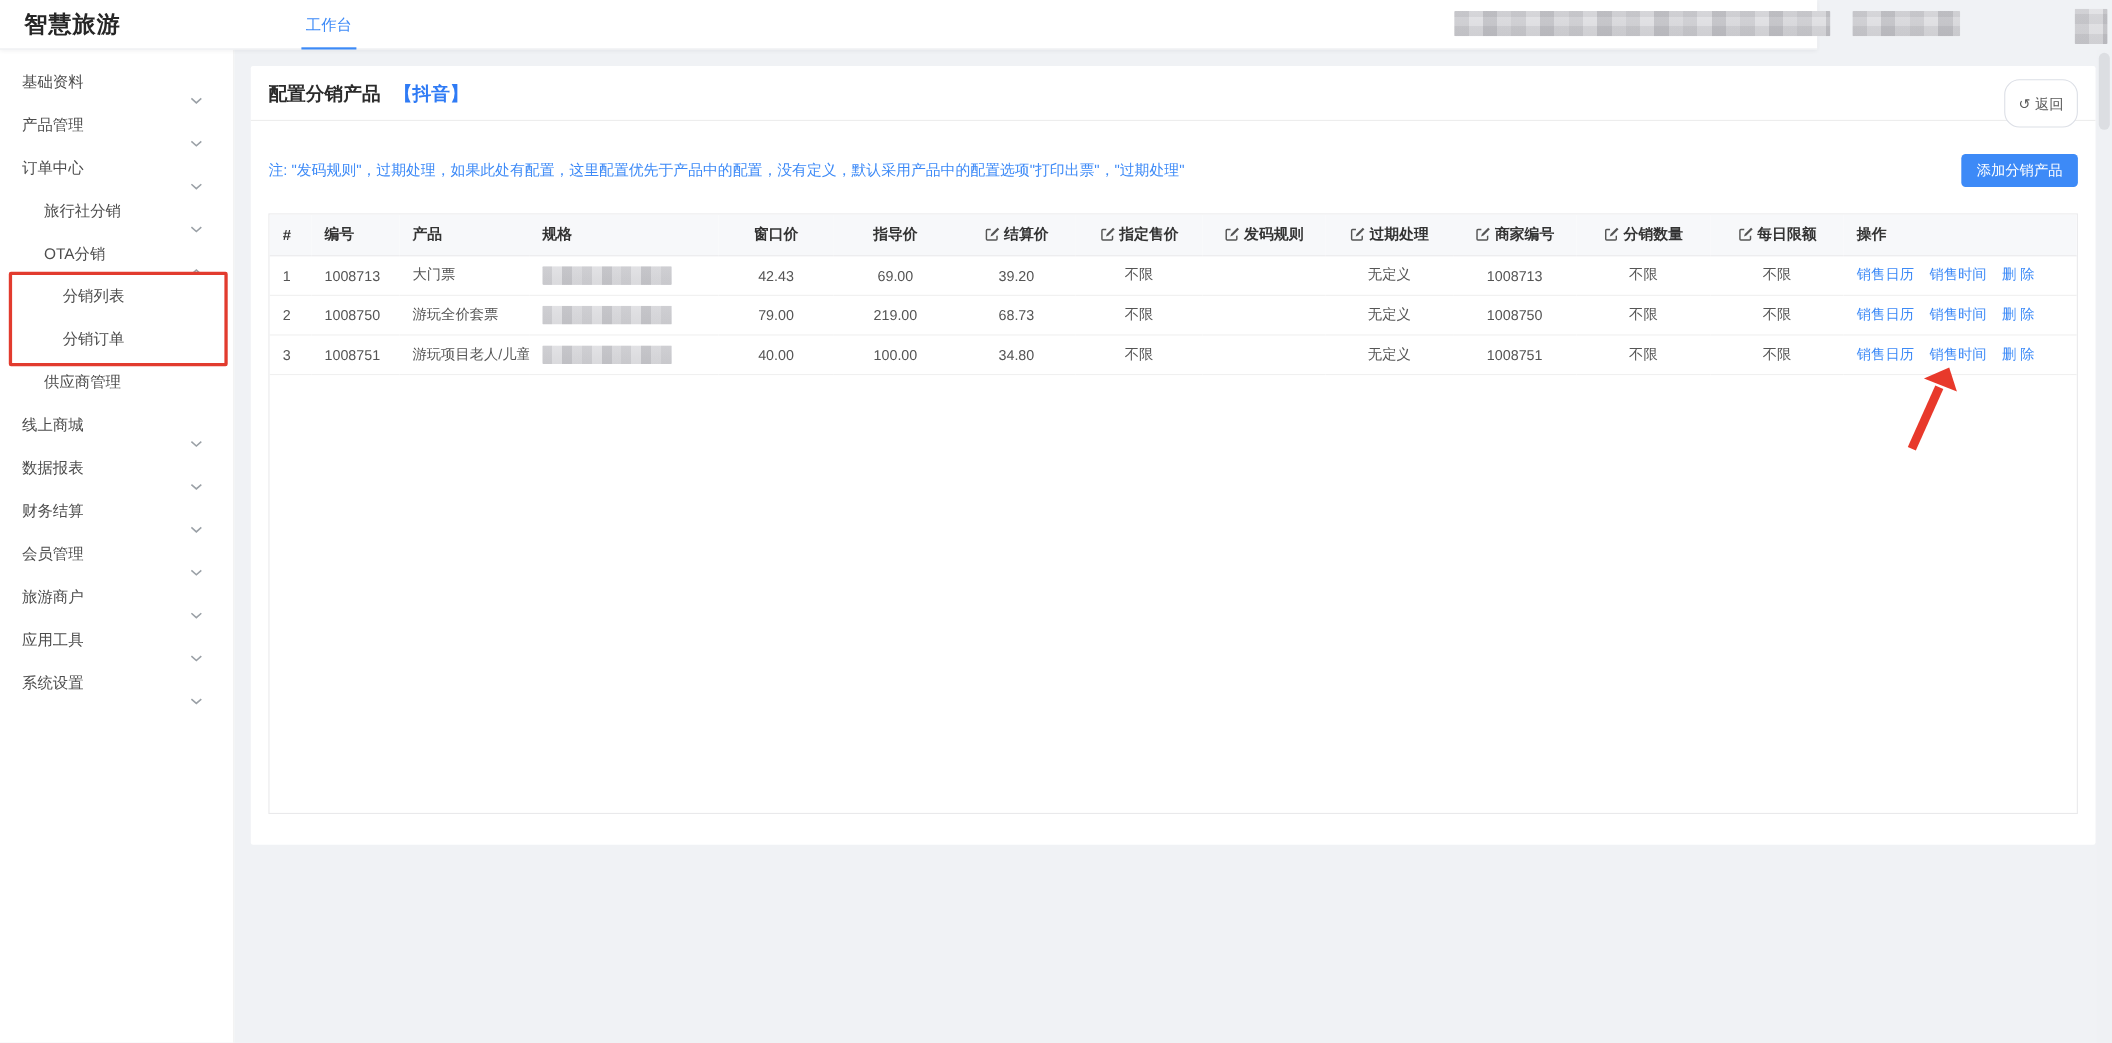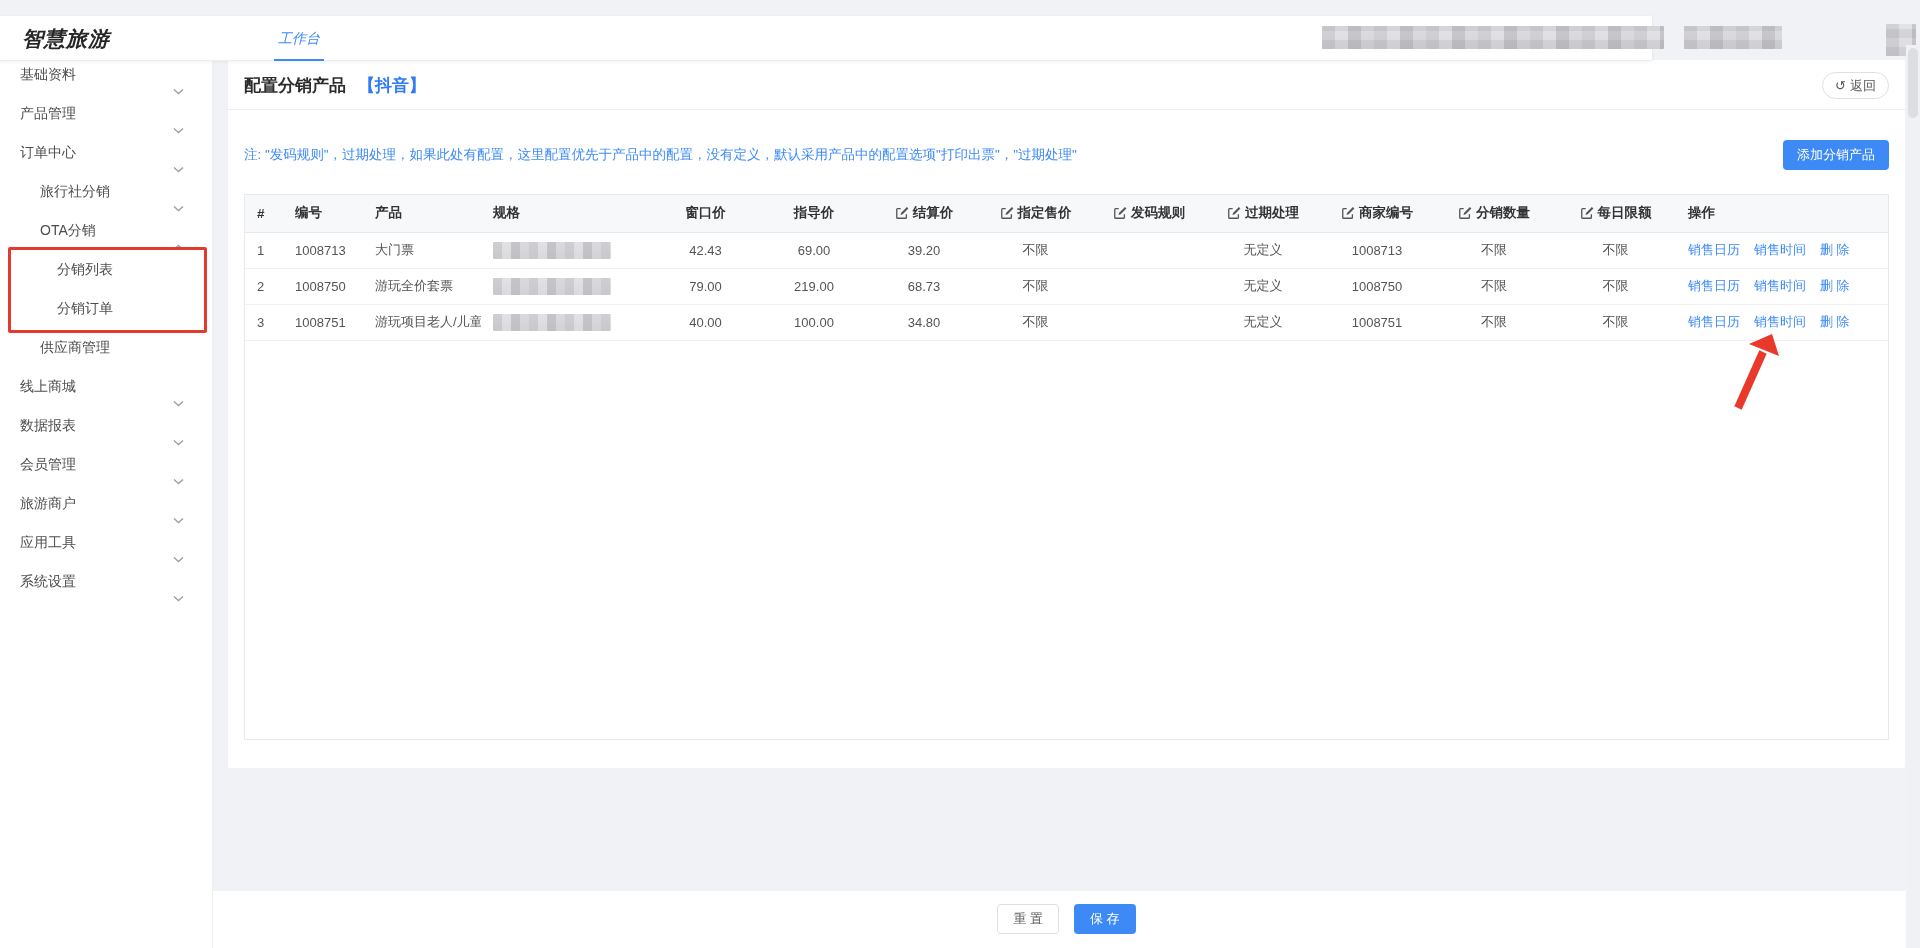--- a/index.html
+++ b/index.html
@@ -1,21 +1,21 @@
 <!DOCTYPE html>
 <html><head>
 <meta charset="utf-8">
 <style>
   * { margin:0; padding:0; box-sizing:border-box; }
   html,body { width:1920px; height:948px; font-family:"Liberation Sans","DejaVu Sans",sans-serif; background:#f0f2f5; overflow:hidden; }
   #stage { position:relative; width:1920px; height:948px; }
 
   
-  .navbar { position:absolute; left:0; top:16px; width:1652px; height:45px; background:#fff;
-            border-bottom:1px solid #ebedf0; box-shadow:0 1px 4px rgba(0,21,41,.06); z-index:5;font-style:italic; }
+  .navbar { position:absolute; left:0; top:0; width:1652px; height:45px; background:#fff;
+            border-bottom:1px solid #ebedf0; box-shadow:0 1px 4px rgba(0,21,41,.06); z-index:5; }
   .logo { position:absolute; left:22px; top:0; line-height:45px; font-size:21px; font-weight:bold; color:#262626; letter-spacing:1px; }
   .nav-tab { position:absolute; left:270px; top:0; height:45px; line-height:45px; padding:0 8px; font-size:14px; color:#3d8af7; cursor:pointer; }
   .nav-tab .underline { position:absolute; left:4px; right:4px; bottom:0; height:2px; background:#3d8af7; }
   .pixel-blur { position:absolute; border-radius:1px;
     background-image:
       repeating-linear-gradient(90deg, rgba(60,60,70,.10) 0 13px, rgba(60,60,70,0) 13px 26px, rgba(60,60,70,.16) 26px 39px, rgba(60,60,70,.04) 39px 52px),
       repeating-linear-gradient(0deg, rgba(60,60,70,.08) 0 9px, rgba(60,60,70,0) 9px 18px),
       linear-gradient(#e3e3e6,#dcdcdf); }
 
   
@@ -28,21 +28,21 @@
   .lvl2 { padding-left:57px; }
   .red-box { position:absolute; left:8px; top:202px; width:199px; height:86px;
              border:3px solid #e23b2e; border-radius:2px; pointer-events:none; z-index:6; }
 
   
   .main-bg { position:absolute; left:213px; top:45px; width:1707px; height:903px; background:#f0f2f5; }
   .card { position:absolute; left:228px; top:60px; width:1677px; height:708px; background:#fff; border-radius:2px; }
   .card-header { position:relative; height:50px; border-bottom:1px solid #ededed; }
   .page-title { position:absolute; left:16px; top:14px; font-size:17px; font-weight:bold; color:#2b2b2b; }
   .page-title .tag { color:#2f7bf5; margin-left:12px; }
-  .back-btn { position:absolute; right:16px; top:12px; height:27px; line-height:25px; padding:0 12px;
+  .back-btn { position:absolute; right:16px; top:12px; height:44px; line-height:25px; padding:0 12px;
               border:1px solid #dcdfe6; border-radius:14px; background:#fff; font-size:13px; color:#595959; cursor:pointer; }
   .back-btn .ico { margin-right:4px; font-size:13px; color:#595959; }
   .note-row { position:relative; height:84px; }
   .note { position:absolute; left:16px; top:36px; font-size:13.5px; color:#3d8af7; }
   .add-btn { position:absolute; right:16px; top:30px; height:30px; line-height:30px; padding:0 14px;
              background:#3d8af7; color:#fff; font-size:13px; border:none; border-radius:4px; cursor:pointer; }
 
   
   .table-wrap { position:absolute; left:16px; top:134px; width:1645px; height:546px;
                 border:1px solid #e9e9eb; overflow:hidden; }
@@ -105,20 +105,23 @@
         <div class="side-item lvl1"><span>OTA分销</span><span class="chev"><svg width="11" height="7" viewBox="0 0 11 7">
               <polyline points="1,5.5 5.5,1.5 10,5.5" fill="none" stroke="#9aa0a6" stroke-width="1.4"></polyline>
             </svg></span></div>
         <div class="side-item lvl2"><span>分销列表</span></div>
         <div class="side-item lvl2"><span>分销订单</span></div>
         <div class="side-item lvl1"><span>供应商管理</span></div>
         <div class="side-item lvl0"><span>线上商城</span><span class="chev"><svg width="11" height="7" viewBox="0 0 11 7">
               <polyline points="1,1.5 5.5,5.5 10,1.5" fill="none" stroke="#9aa0a6" stroke-width="1.4"></polyline>
             </svg></span></div>
         <div class="side-item lvl0"><span>数据报表</span><span class="chev"><svg width="11" height="7" viewBox="0 0 11 7">
+              <polyline points="1,1.5 5.5,5.5 10,1.5" fill="none" stroke="#9aa0a6" stroke-width="1.4"></polyline>
+            </svg></span></div>
+        <div class="side-item lvl0"><span>财务结算</span><span class="chev"><svg width="11" height="7" viewBox="0 0 11 7">
               <polyline points="1,1.5 5.5,5.5 10,1.5" fill="none" stroke="#9aa0a6" stroke-width="1.4"></polyline>
             </svg></span></div>
         <div class="side-item lvl0"><span>会员管理</span><span class="chev"><svg width="11" height="7" viewBox="0 0 11 7">
               <polyline points="1,1.5 5.5,5.5 10,1.5" fill="none" stroke="#9aa0a6" stroke-width="1.4"></polyline>
             </svg></span></div>
         <div class="side-item lvl0"><span>旅游商户</span><span class="chev"><svg width="11" height="7" viewBox="0 0 11 7">
               <polyline points="1,1.5 5.5,5.5 10,1.5" fill="none" stroke="#9aa0a6" stroke-width="1.4"></polyline>
             </svg></span></div>
         <div class="side-item lvl0"><span>应用工具</span><span class="chev"><svg width="11" height="7" viewBox="0 0 11 7">
               <polyline points="1,1.5 5.5,5.5 10,1.5" fill="none" stroke="#9aa0a6" stroke-width="1.4"></polyline>
@@ -284,26 +287,20 @@
               <td class="ac">1008751</td>
               <td class="ac">不限</td>
               <td class="ac">不限</td>
               <td class="al"><a class="action-link">销售日历</a><a class="action-link">销售时间</a><a class="action-link">删 除</a></td>
             </tr>
           </tbody>
       </table>
     </div>
   </div>
 
-  <div class="footer-bar">
-    <div class="footer-btns">
-      <span class="btn-reset">重 置</span>
-      <span class="btn-save">保 存</span>
-    </div>
-  </div>
 
   <div class="scroll-track">
     <div class="scroll-thumb"></div>
   </div>
 
   <svg class="arrow-svg">
     <line x1="1738" y1="408" x2="1763" y2="352" stroke="#e8392b" stroke-width="8"></line>
     <polygon points="1772,334 1779,356 1749,344" fill="#e8392b"></polygon>
   </svg>
 

